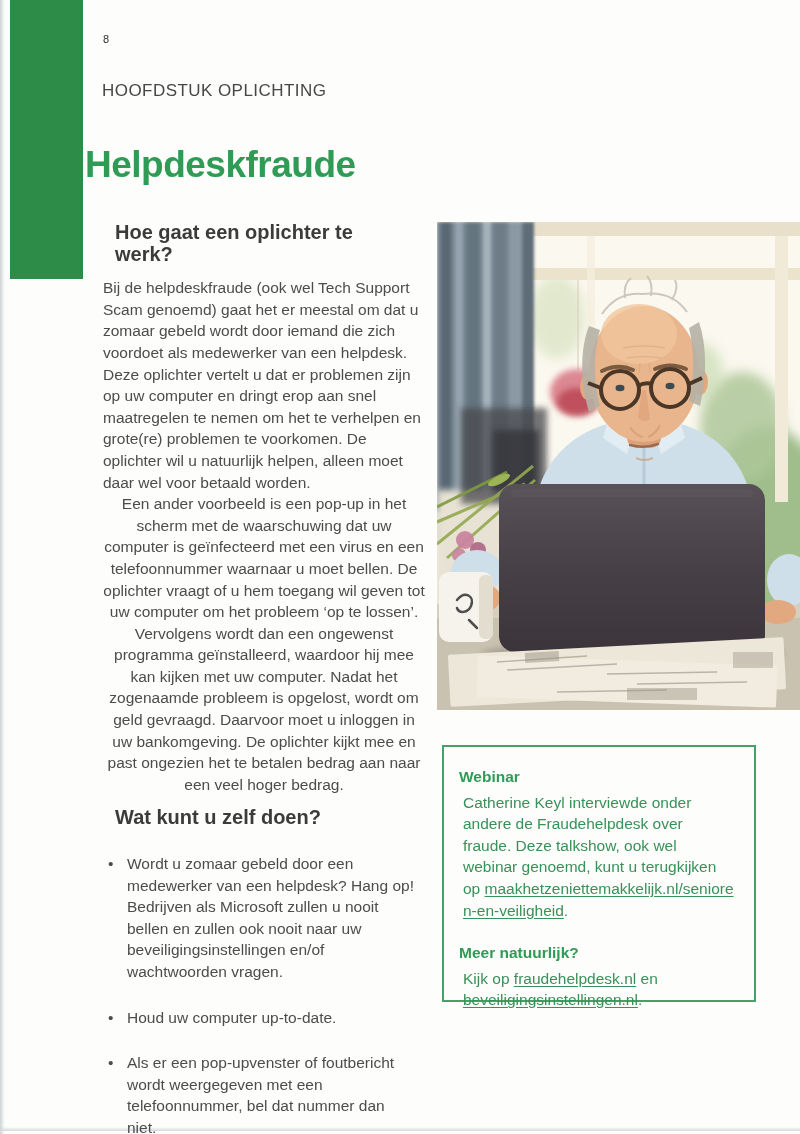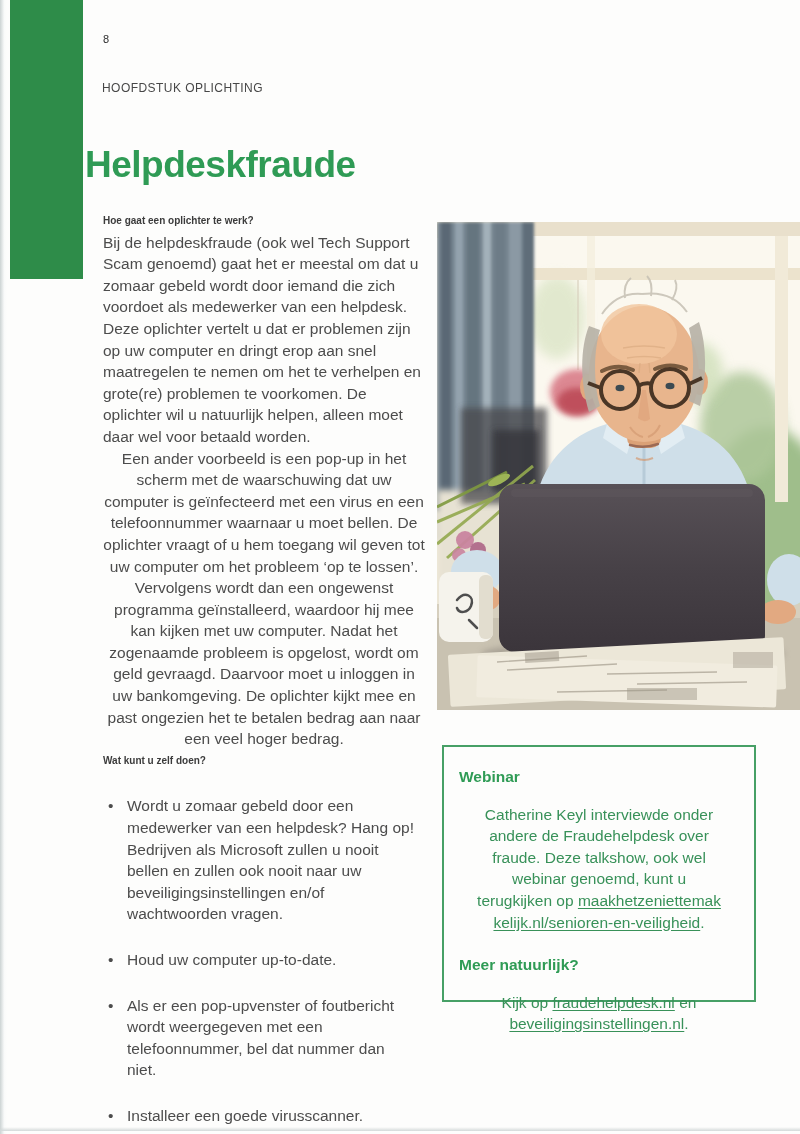--- a/index.html
+++ b/index.html
@@ -10,42 +10,42 @@
     -webkit-font-smoothing:antialiased;
   }
   
   .edge-left{position:absolute;left:0;top:0;width:7px;height:100%;
     background:linear-gradient(90deg,#ccd3d3 0%,rgba(246,248,248,.6) 60%,rgba(255,255,255,0) 100%);}
   .edge-bottom{position:absolute;left:0;bottom:3px;width:100%;height:4px;
     background:linear-gradient(0deg,#d3d9d9,rgba(255,255,255,0));}
   
   .green-bar{position:absolute;left:10px;top:0;width:73px;height:279px;background:#2e8c49;}
   .page-number{position:absolute;left:103px;top:33px;font-size:11px;color:#2e2e2e;}
-  .kicker{position:absolute;left:102px;top:81px;font-size:12px;letter-spacing:.45px;color:#474747;}
+  .kicker{position:absolute;left:102px;top:81px;font-size:17px;letter-spacing:.45px;color:#474747;}
   .title{position:absolute;left:85px;top:119px;font-size:37px;font-weight:bold;
     letter-spacing:-.5px;color:#2f9b55;}
   
   .article{position:absolute;left:103px;top:210px;width:322px;
     font-size:15.5px;line-height:21.6px;color:#4c4c4c;}
-  .subhead{margin:0;font-size:10px;line-height:21.6px;font-weight:bold;color:#3b3b3b;}
+  .subhead{margin:12px;font-size:20px;line-height:21.6px;font-weight:bold;color:#3b3b3b;}
   .article p{margin:0;}
   .p1{margin:0 0 23px 0;}
   .p2{margin:0 0 18px 0;text-align:center;}
   ul.bullets{list-style:none;margin:0;padding:0;}
   ul.bullets li{position:relative;padding:0 10px 0 24px;margin-top:24px;}
   ul.bullets li::before{content:"\2022";position:absolute;left:5px;top:0;color:#4c4c4c;}
   
   .photo{position:absolute;left:437px;top:222px;width:363px;height:488px;overflow:hidden;}
   .photo svg{display:block;width:100%;height:100%;}
   
   .infobox{position:absolute;left:442px;top:745px;width:314px;height:257px;
     box-sizing:border-box;border:2px solid #47a066;padding:19px 15px 0 15px;
     font-size:15.5px;line-height:21.6px;color:#389159;background:#fdfdfc;}
   .infobox h4{margin:0;font-size:15.5px;line-height:21.6px;font-weight:bold;color:#2f9b55;}
-  .infobox p{margin:16px;text-align:center;}
+  .infobox p{margin:4px;}
   .infobox .spacer-heading{margin-top:21px;}
   .link{color:inherit;text-decoration:underline;text-underline-offset:2px;cursor:pointer;}
   .break-link{word-break:break-all;}
 </style>
 </head>
 <body>
 
 <div class="sheet">
 
   <div class="green-bar"></div>

